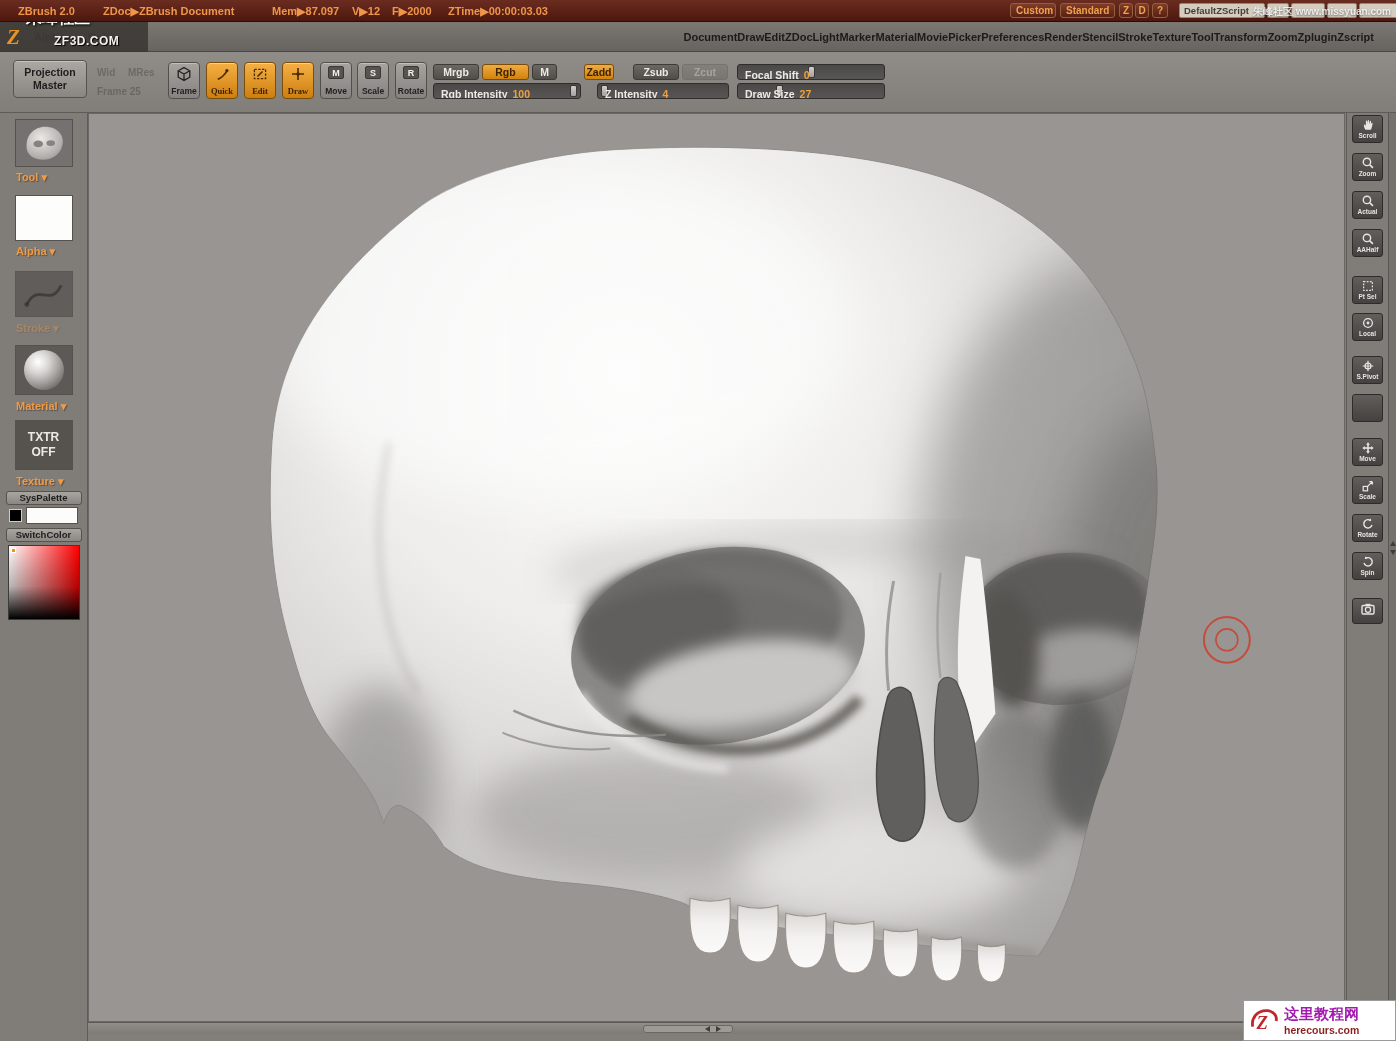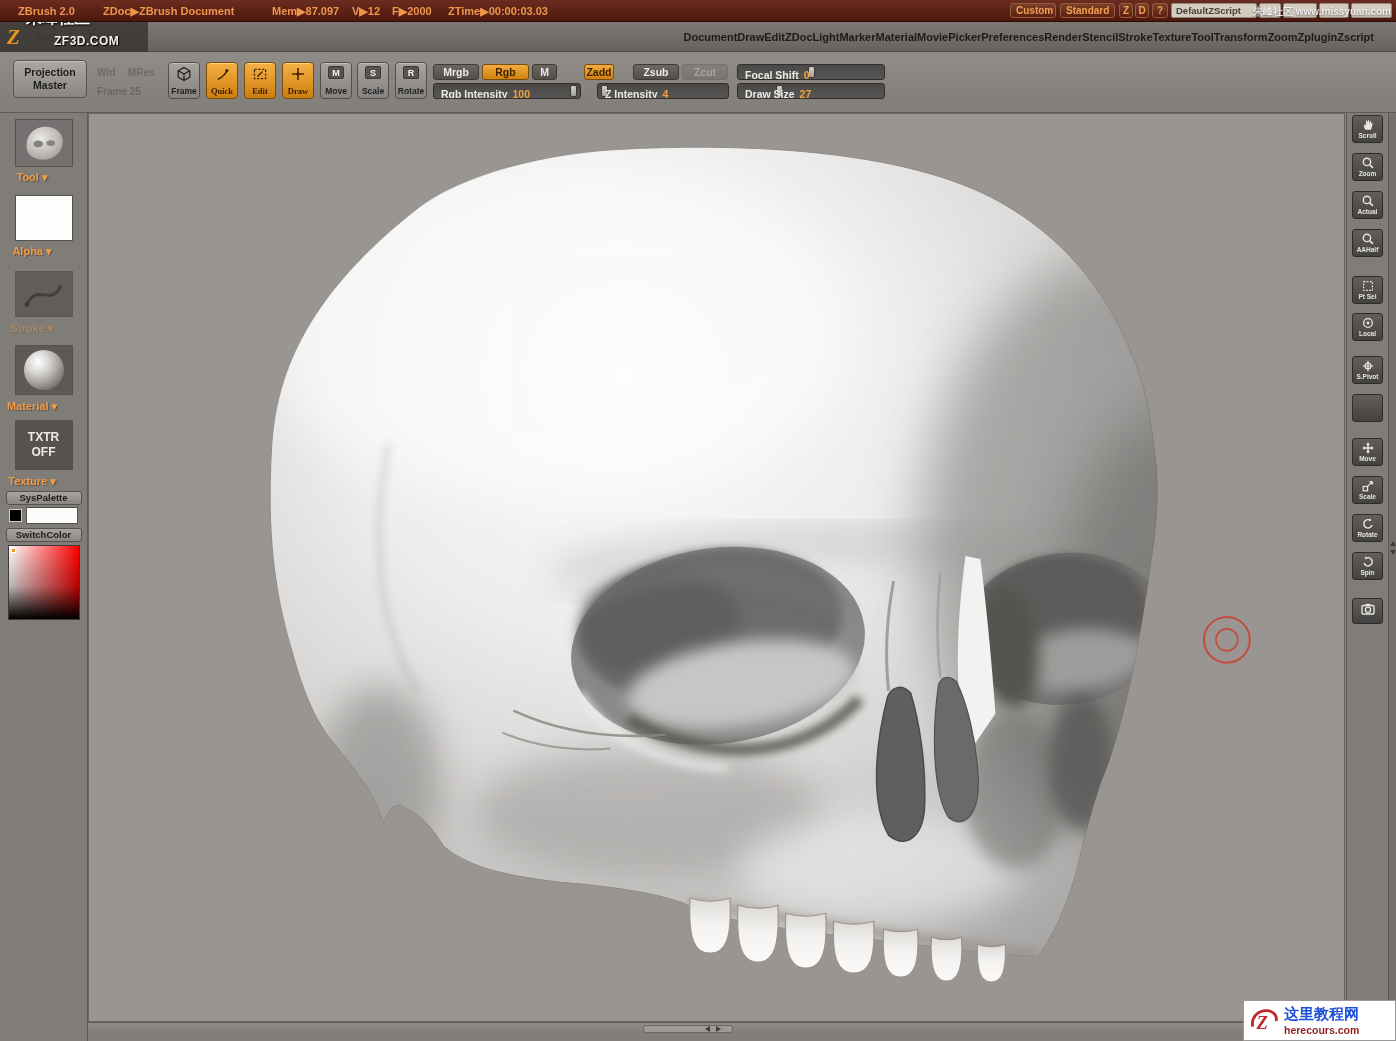--- a/index.html
+++ b/index.html
@@ -12,21 +12,21 @@
 
   
   .titlebar { position:absolute; left:0; top:0; width:1396px; height:22px;
     background:linear-gradient(#6b2c20,#4d180e); border-bottom:1px solid #2b0d06; z-index:30; }
   .tb-text { position:absolute; top:5px; font:bold 11px "Liberation Sans",sans-serif; color:#f0964a; white-space:nowrap; }
   .tb-btn { position:absolute; top:3px; height:15px; background:linear-gradient(#7d3d2a,#5a2012);
     border:1px solid #93603d; border-radius:3px; color:#f0a050; font:bold 10px/13px "Liberation Sans",sans-serif;
     padding:0 5px; text-align:center; cursor:pointer; }
   .tb-field { position:absolute; top:3px; height:15px; background:#d3ccbf; border:1px solid #8f897d;
     border-radius:2px; color:#45403a; font:bold 9.5px/14px "Liberation Sans",sans-serif; padding:0 4px;
-    overflow:hidden; white-space:nowrap; }
+    overflow:hidden; white-space:nowrap;margin-left:8px; }
   .tb-watermark { position:absolute; right:5px; top:5px; z-index:40; color:rgba(255,255,255,.82);
     font:bold 10px "Liberation Sans",sans-serif; text-shadow:0 1px 2px rgba(0,0,0,.5); white-space:nowrap; }
 
   
   .menubar { position:absolute; left:0; top:22px; width:1396px; height:30px;
     background:linear-gradient(#7b7772,#676360); border-bottom:1px solid #4a4744; z-index:20; }
   .menu-row { position:absolute; left:152px; right:22px; top:0; height:30px;
     display:flex; align-items:center; justify-content:flex-end; }
   .menu-item { color:#1d1b19; font:bold 11px "Liberation Sans",sans-serif; cursor:pointer; white-space:nowrap; }
   .menu-ghost { position:absolute; top:9px; color:#2a2826; opacity:.5; font:bold 11px "Liberation Sans",sans-serif; z-index:1; }
@@ -63,21 +63,21 @@
     border:1px solid #302e2c; border-radius:3px; overflow:hidden; cursor:pointer; white-space:nowrap; }
   .slider .handle { position:absolute; top:1px; width:7px; height:12px;
     background:linear-gradient(#d2cfcb,#a5a29e); border:1px solid #3a3836; border-radius:2px; z-index:0; }
   .slider .s-label { position:relative; z-index:1; color:#eceae6; font:bold 10.5px/14px "Liberation Sans",sans-serif; margin-left:7px; }
   .slider .s-value { position:relative; z-index:1; color:#f0a040; font:bold 10.5px/14px "Liberation Sans",sans-serif; margin-left:5px; }
 
   
   .left-tray { position:absolute; left:0; top:113px; width:88px; height:928px;
     background:#807c78; border-right:1px solid #5f5c58; z-index:5; }
   .thumb { position:absolute; left:50%; transform:translateX(-50%); border:1px solid #55524e; cursor:pointer; }
-  .tray-label { position:absolute; left:0; width:64px; text-align:center; color:#f09a45;
+  .tray-label { position:absolute; left:16px; width:64px; color:#f09a45;
     font:bold 11px "Liberation Sans",sans-serif; text-shadow:1px 1px 1px rgba(0,0,0,.35); cursor:pointer; white-space:nowrap; }
   .tray-label.dim { opacity:.35; }
   .thumb.tool-thumb { top:6px; width:58px; height:48px; background:#747170; }
   .thumb.alpha-thumb { top:82px; width:58px; height:46px; background:#fdfdfb; }
   .thumb.stroke-thumb { top:158px; width:58px; height:46px; background:#5b5855; opacity:.85; }
   .thumb.material-thumb { top:232px; width:58px; height:50px; background:#5c5956;
     display:flex; align-items:center; justify-content:center; }
   .sphere { width:40px; height:40px; border-radius:50%;
     background:radial-gradient(circle at 35% 30%, #ffffff, #d6d4d1 30%, #a5a29f 55%, #6f6c69 80%, #57544f 100%); }
   .thumb.texture-thumb { top:307px; width:58px; height:50px; background:#56534f;
@@ -124,21 +124,21 @@
   .right-strip { position:absolute; left:1388px; top:113px; width:8px; height:928px;
     background:#75716d; border-left:1px solid #5a5754; cursor:pointer; }
   .rs-arrow { position:absolute; left:1px; width:0; height:0; }
   .rs-arrow.up { top:428px; border-left:3px solid transparent; border-right:3px solid transparent; border-bottom:5px solid #3f3d3a; }
   .rs-arrow.down { top:437px; border-left:3px solid transparent; border-right:3px solid transparent; border-top:5px solid #3f3d3a; }
 
   
   .wm-box { position:absolute; right:0; bottom:0; width:153px; height:41px; background:#ffffff;
     border:1px solid #9a9a9a; z-index:50; display:flex; align-items:center; gap:5px; padding:2px 5px; }
   .wm-box .wm-text { line-height:1.1; }
-  .wm-box .wm-t1 { font:bold 15px "Liberation Sans",sans-serif; color:#1d4ed8; }
+  .wm-box .wm-t1 { font:bold 15px "Liberation Sans",sans-serif; color:#a21caf; }
   .wm-box .wm-t2 { font:bold 10.5px "Liberation Sans",sans-serif; color:#8c1f1f; }
 </style>
 </head>
 <body>
 
 <div class="app">
 
   <div class="titlebar">
     <span class="tb-text" style="left:18px">ZBrush 2.0</span>
     <span class="tb-text" style="left:103px">ZDoc▶ZBrush Document</span>

